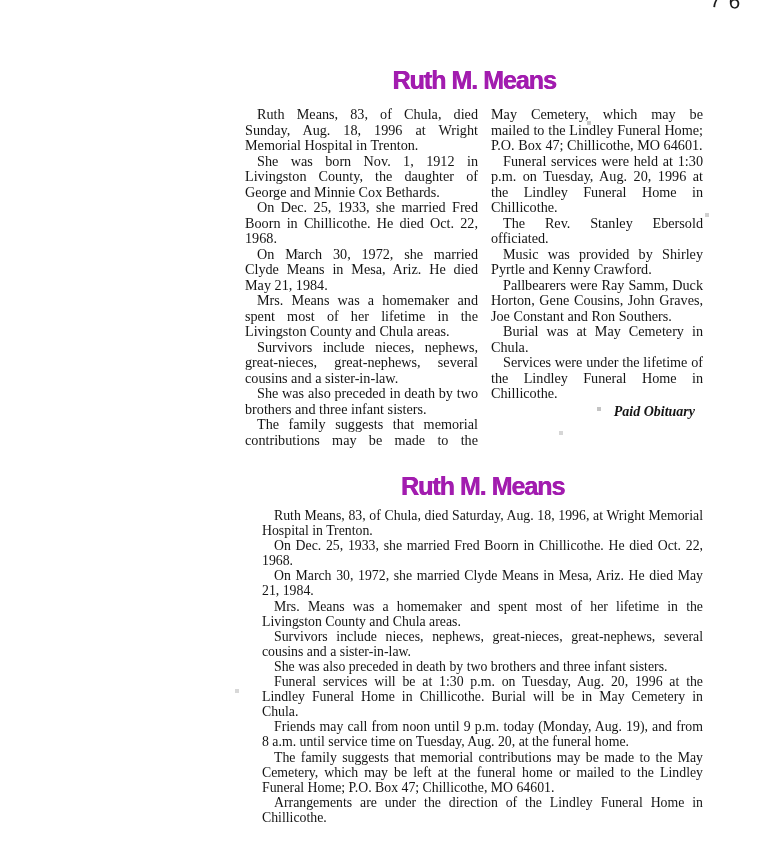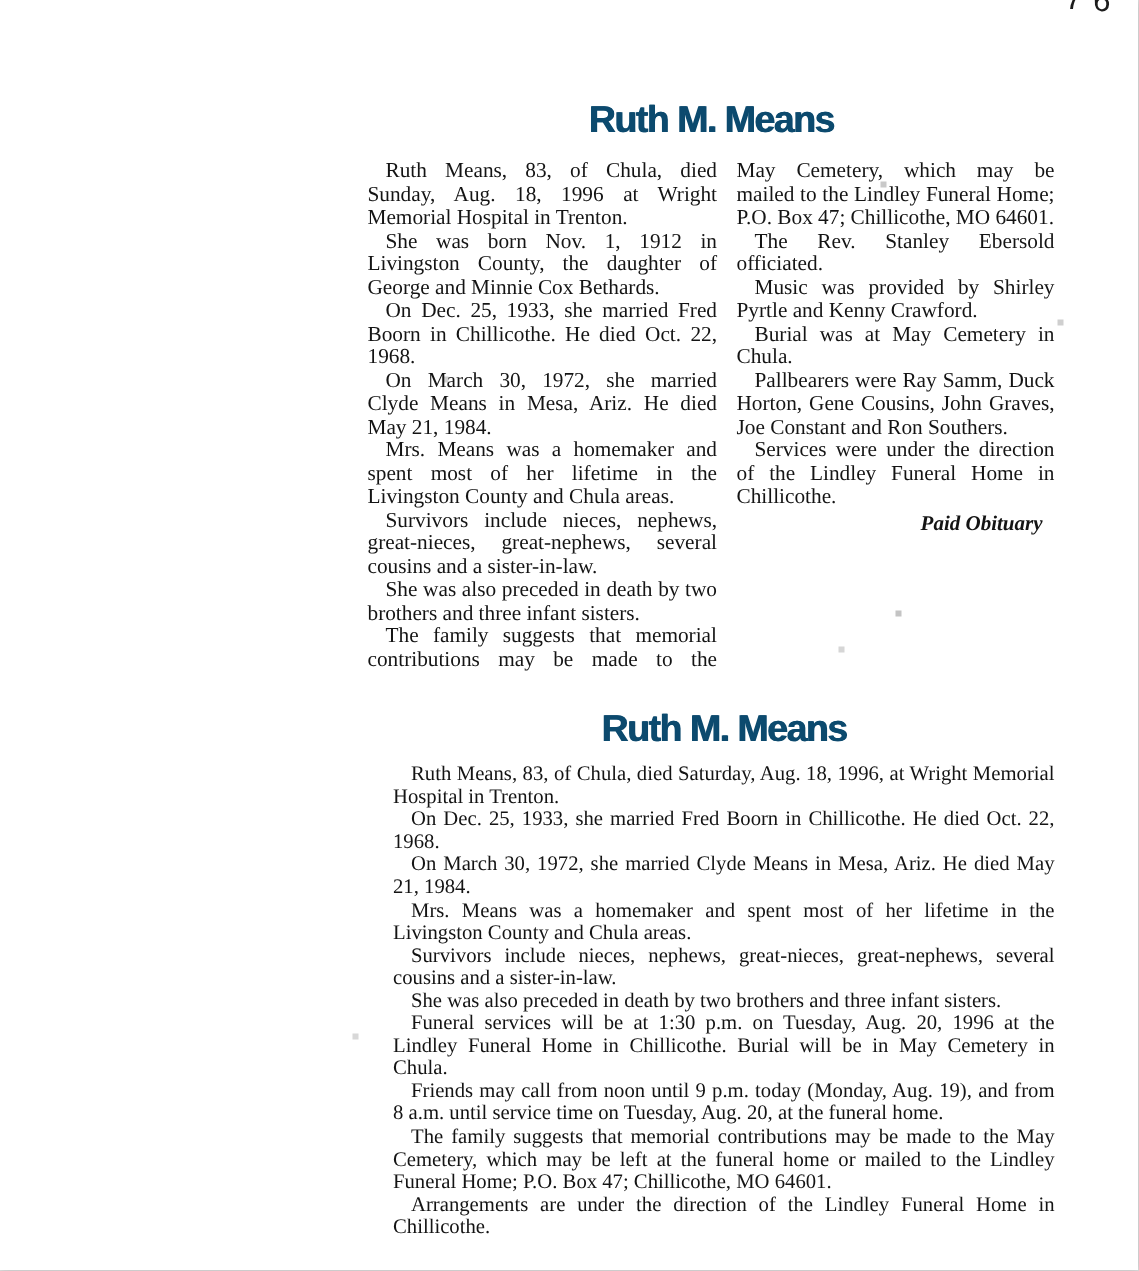--- a/index.html
+++ b/index.html
@@ -38,21 +38,21 @@
     color: #1c1c1c;
     letter-spacing: 7px;
     transform: rotate(4deg);
   }
   .headline {
     margin: 0;
     font-family: "Liberation Sans", sans-serif;
     font-weight: 700;
     font-size: 25px;
     letter-spacing: -1px;
-    color: #0c4a6e;
+    color: #a21caf;
     text-align: center;
     text-shadow: 0.6px 0 0 currentColor;
   }
   .obit-top {
     position: absolute;
     top: 66px;
     left: 245px;
     width: 458px;
   }
   .obit-top .cols {
@@ -112,25 +112,26 @@
             <p>On March 30, 1972, she married Clyde Means in Mesa, Ariz. He died May 21, 1984.</p>
             <p>Mrs. Means was a homemaker and spent most of her lifetime in the Livingston County and Chula areas.</p>
             <p>Survivors include nieces, nephews, great-nieces, great-nephews, several cousins and a sister-in-law.</p>
             <p>She was also preceded in death by two brothers and three infant sisters.</p>
             <p>The family suggests that memorial contributions may be made to the</p>
           </div>
       </div>
       <div class="col col-right">
         <div data-bind-list="obituary_top.right_column_paragraphs">
             <p>May Cemetery, which may be mailed to the Lindley Funeral Home; P.O. Box 47; Chillicothe, MO 64601.</p>
+            <p>Funeral services were held at 1:30 p.m. on Tuesday, Aug. 20, 1996 at the Lindley Funeral Home in Chillicothe.</p>
             <p>The Rev. Stanley Ebersold officiated.</p>
             <p>Music was provided by Shirley Pyrtle and Kenny Crawford.</p>
+            <p>Pallbearers were Ray Samm, Duck Horton, Gene Cousins, John Graves, Joe Constant and Ron Southers.</p>
             <p>Burial was at May Cemetery in Chula.</p>
-            <p>Pallbearers were Ray Samm, Duck Horton, Gene Cousins, John Graves, Joe Constant and Ron Southers.</p>
-            <p>Services were under the direction of the Lindley Funeral Home in Chillicothe.</p>
+            <p>Services were under the lifetime of the Lindley Funeral Home in Chillicothe.</p>
           </div>
         <div class="paid" data-bind="obituary_top.footer">Paid Obituary</div>
       </div>
     </div>
   </section>
 
   <section class="obit-bottom">
     <h1 class="headline" data-bind="obituary_bottom.title">Ruth M. Means</h1>
     <div class="body" data-bind-list="obituary_bottom.paragraphs">
         <p>Ruth Means, 83, of Chula, died Saturday, Aug. 18, 1996, at Wright Memorial Hospital in Trenton.</p>

